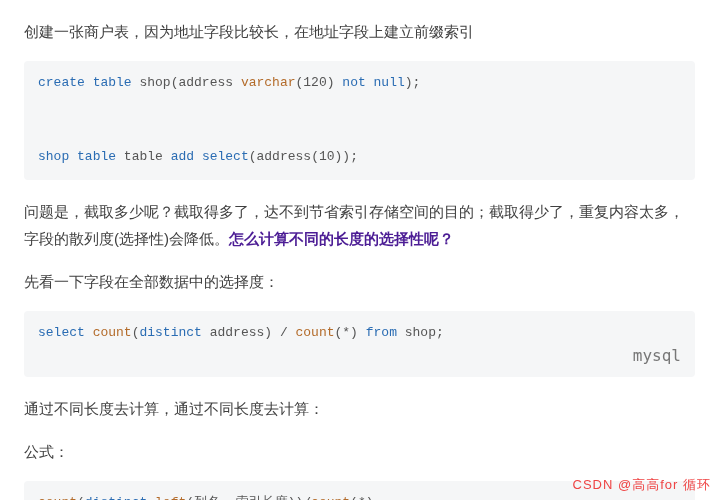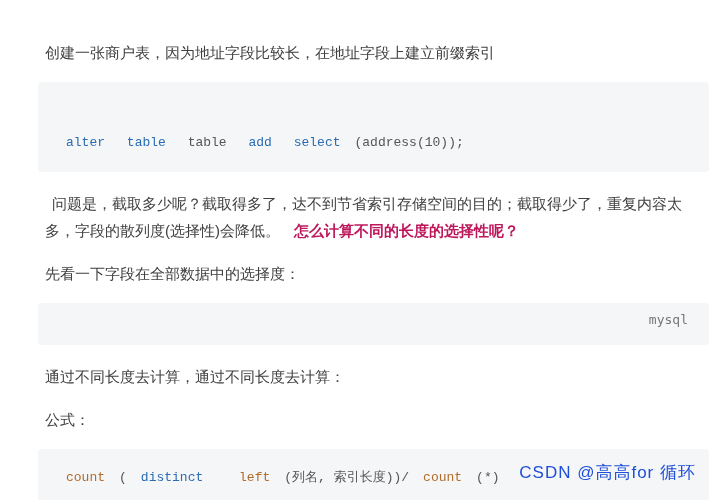--- a/index.html
+++ b/index.html
@@ -1,73 +1,73 @@
 <!DOCTYPE html>
 <html><head>
   <meta charset="utf-8">
   <style>
-    * { margin: 7px; padding: 0; box-sizing: border-box; }
+    * { margin: 0; padding: 0; box-sizing: border-box; }
     body {
       font-family: -apple-system, BlinkMacSystemFont, "Segoe UI", "PingFang SC", "Hiragino Sans GB", "Microsoft YaHei", sans-serif;
       background: #fff;
       color: #404040;
       padding: 18px 24px;
       width: 719px;
       font-size: 15px;
       line-height: 1.8;
       position: relative;
     }
     .para { margin-bottom: 16px; }
-    .emphasis { color: #be185d; font-weight: bold; }
+    .emphasis { color: #4c1d95; font-weight: bold; }
     .code-block {
       background: #f5f6f7;
       border-radius: 4px;
       padding: 10px 14px;
       margin: 14px 0 18px 0;
       font-family: "SFMono-Regular", Consolas, "Liberation Mono", Menlo, monospace;
       font-size: 13px;
       color: #555;
       line-height: 1.9;
       white-space: pre;
       position: relative;
     }
     .code-line { display: block; }
     .kw-blue { color: #2a6cb3; }
     .kw-orange { color: #b36b2a; }
     .lang-tag {
       position: absolute;
       right: 14px;
       bottom: 6px;
       color: #777;
-      font-size: 13px;
+      font-size: 16px;
       font-family: monospace;
     }
     .watermark {
       position: fixed;
-      right: 16px;
+      right: 8px;
       bottom: 4px;
-      color: #1d4ed8;
-      font-size: 17px;
+      color: #ef4444;
+      font-size: 13px;
       letter-spacing: 1px;
     }
   </style>
 </head>
 <body>
 
 <p class="para">创建一张商户表，因为地址字段比较长，在地址字段上建立前缀索引</p>
 
-<pre class="code-block">
+<pre class="code-block"><span class="code-line"><span class="kw-blue">create</span> <span class="kw-blue">table</span> <span>shop(address</span> <span class="kw-orange">varchar</span><span>(120)</span> <span class="kw-blue">not</span> <span class="kw-blue">null</span><span>);</span></span>
 <span class="code-line"></span>
-<span class="code-line"><span class="kw-blue">alter</span> <span class="kw-blue">table</span> <span>table</span> <span class="kw-blue">add</span> <span class="kw-blue">select</span><span>(address(10));</span></span></pre>
+<span class="code-line"><span class="kw-blue">shop</span> <span class="kw-blue">table</span> <span>table</span> <span class="kw-blue">add</span> <span class="kw-blue">select</span><span>(address(10));</span></span></pre>
 
 <p class="para"><span>问题是，截取多少呢？截取得多了，达不到节省索引存储空间的目的；截取得少了，重复内容太多，字段的散列度(选择性)会降低。</span><span class="emphasis">怎么计算不同的长度的选择性呢？</span></p>
 
 <p class="para">先看一下字段在全部数据中的选择度：</p>
 
-<pre class="code-block" style="padding-bottom:32px;"><span class="lang-tag">mysql</span></pre>
+<pre class="code-block" style="padding-bottom:32px;"><span class="code-line"><span class="kw-blue">select</span> <span class="kw-orange">count</span><span>(</span><span class="kw-blue">distinct</span><span> address) / </span><span class="kw-orange">count</span><span>(*) </span><span class="kw-blue">from</span><span> shop;</span></span><span class="lang-tag">mysql</span></pre>
 
 <p class="para">通过不同长度去计算，通过不同长度去计算：</p>
 
 <p class="para">公式：</p>
 
 <pre class="code-block"><span class="code-line"><span class="kw-orange">count</span><span>(</span><span class="kw-blue">distinct</span><span> </span><span class="kw-orange">left</span><span>(列名, 索引长度))/</span><span class="kw-orange">count</span><span>(*)</span></span></pre>
 
 <div class="watermark">CSDN @高高for 循环</div>
 
 </body></html>

